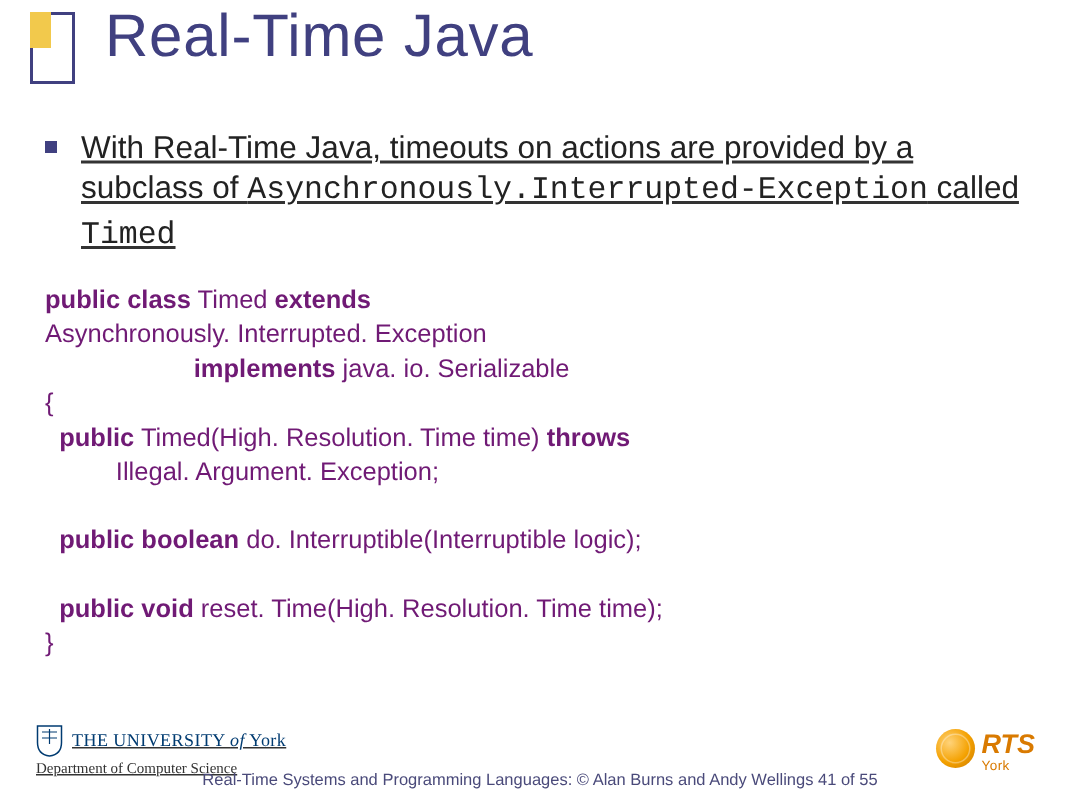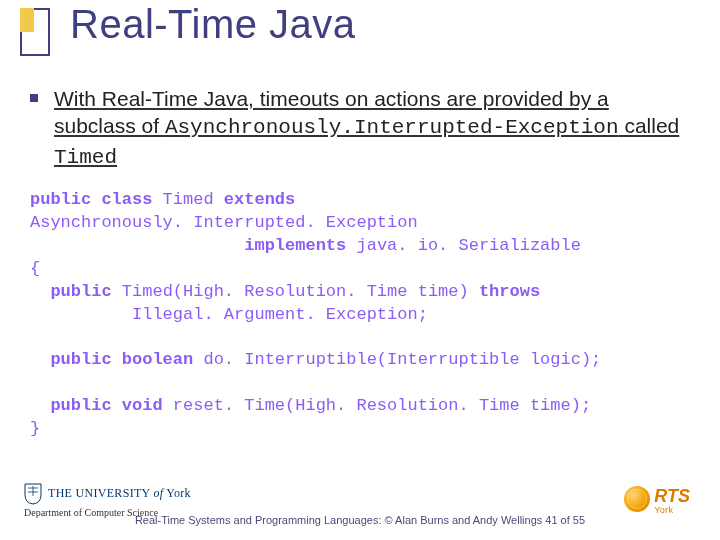--- a/index.html
+++ b/index.html
@@ -77,24 +77,24 @@
     font-size: 21px;
     line-height: 1.3;
     color: #222;
     font-family: "Trebuchet MS", Arial, sans-serif;
   }
   .bullet-text .mono {
     font-family: "Courier New", monospace;
     font-size: 21px;
   }
   .code-block {
-    font-family: Liberation Mono, monospace;
+    font-family: Liberation Sans, sans-serif;
     font-size: 17px;
     line-height: 1.35;
-    color: #8b5cf6;
+    color: #701a75;
     white-space: pre;
     margin-top: 18px;
   }
   .code-block .b {
     font-weight: bold;
   }
   .footer {
     position: absolute;
     bottom: 12px;
     left: 0;
@@ -104,20 +104,21 @@
     display: flex;
     align-items: center;
     justify-content: space-between;
     box-sizing: border-box;
   }
   .footer-left {
     display: flex;
     flex-direction: column;
     align-items: flex-start;
     gap: 2px;
+    text-decoration: underline;
   }
   .uoy-logo {
     display: flex;
     align-items: center;
     gap: 6px;
     font-family: Georgia, "Times New Roman", serif;
     color: #003b71;
     font-size: 12px;
     letter-spacing: 0.3px;
   }

